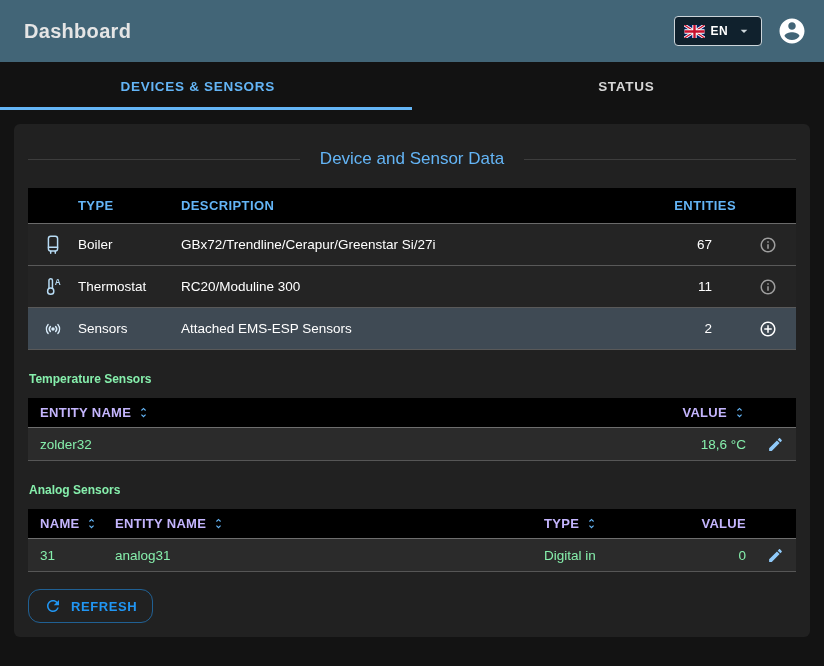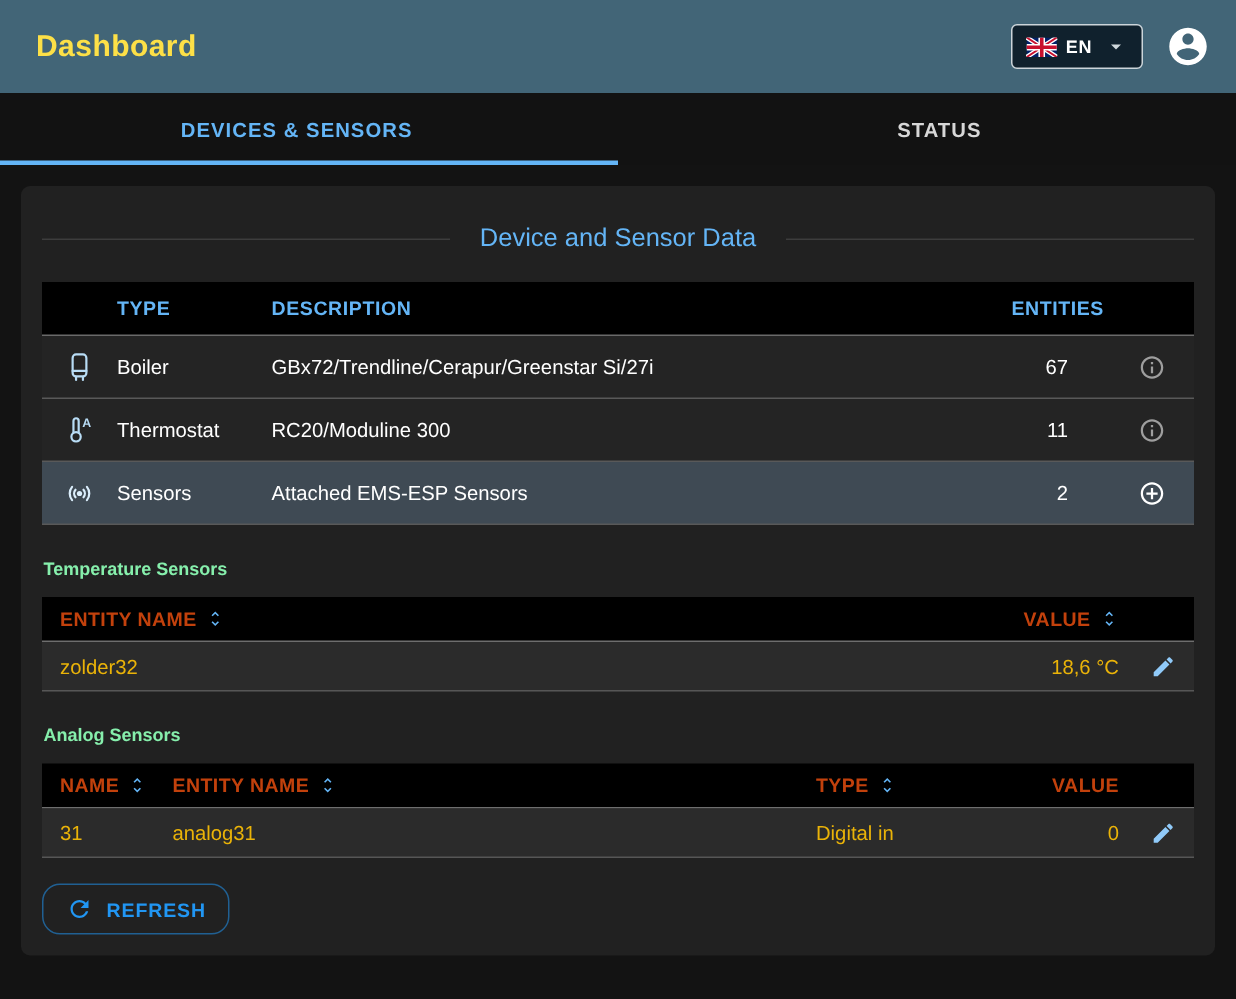--- a/index.html
+++ b/index.html
@@ -1,21 +1,21 @@
 <!DOCTYPE html>
 <html><head>
 <meta charset="utf-8">
 <style>
   * { box-sizing: border-box; margin: 0; padding: 0; }
   html,body { width:824px; height:666px; overflow:hidden; }
   body { background:#131313; font-family:"Liberation Sans", sans-serif; }
 
   
   .appbar { height:62px; background:#426577; display:flex; align-items:center; padding:0 16px 0 24px; }
-  .appbar-title { color:#fde047; font-size:20px; font-weight:700; letter-spacing:.3px; flex:1; }
+  .appbar-title { color:#e5e5e5; font-size:20px; font-weight:700; letter-spacing:.3px; flex:1; }
   .lang-btn { display:flex; align-items:center; gap:6px; background:#10212d; border:1px solid #ccd5da;
               border-radius:4px; height:30px; padding:0 9px; margin-right:14px; cursor:pointer; }
   .lang-code { color:#ffffff; font-size:12px; font-weight:700; letter-spacing:.4px; }
   .caret { width:16px; height:16px; margin-left:2px; }
   .account-btn { width:32px; height:32px; display:flex; align-items:center; justify-content:center; cursor:pointer; }
 
   
   .tabs { height:48px; background:#121212; display:flex; position:relative;gap:33px; }
   .tab { flex:1; display:flex; align-items:center; justify-content:center; font-size:13.5px; font-weight:700;
          letter-spacing:.7px; cursor:pointer; }
@@ -44,22 +44,22 @@
   .icon-btn { background:none; border:none; padding:0; display:flex; align-items:center; justify-content:center; cursor:pointer; }
 
   
   .section-heading { color:#86efac; font-size:12px; font-weight:700; margin:22px 0 12px 1px; }
 
   
   .st-head, .st-row { display:grid; align-items:center; }
   .temp-cols { grid-template-columns:1fr 150px 42px; }
   .ana-cols  { grid-template-columns:87px 1fr 115px 95px 42px; }
   .st-head { background:#000000; height:30px; border-bottom:1px solid #6e6e6e;
-             color:#c2410c; font-size:13px; font-weight:700; letter-spacing:.3px; }
-  .st-row { height:33px; background:#2b2b2b; border-bottom:1px solid #565656; color:#eab308; font-size:13.5px; }
+             color:#c4b5fd; font-size:13px; font-weight:700; letter-spacing:.3px; }
+  .st-row { height:33px; background:#2b2b2b; border-bottom:1px solid #565656; color:#86efac; font-size:13.5px; }
   .pad-l { padding-left:12px; }
   .head-cell { display:flex; align-items:center; gap:6px; cursor:pointer; }
   .head-cell.right { justify-content:flex-end; padding-right:8px; }
   .val-right { text-align:right; padding-right:8px; }
   .sort-icon { width:13px; height:13px; flex:none; }
 
   
   .refresh-btn { margin-top:17px; display:inline-flex; align-items:center; gap:9px; padding:7px 15px;
                  background:transparent; border:1px solid rgba(33,150,243,.55); border-radius:12px;
                  color:#2196f3; font-size:13px; font-weight:700; letter-spacing:.6px;

